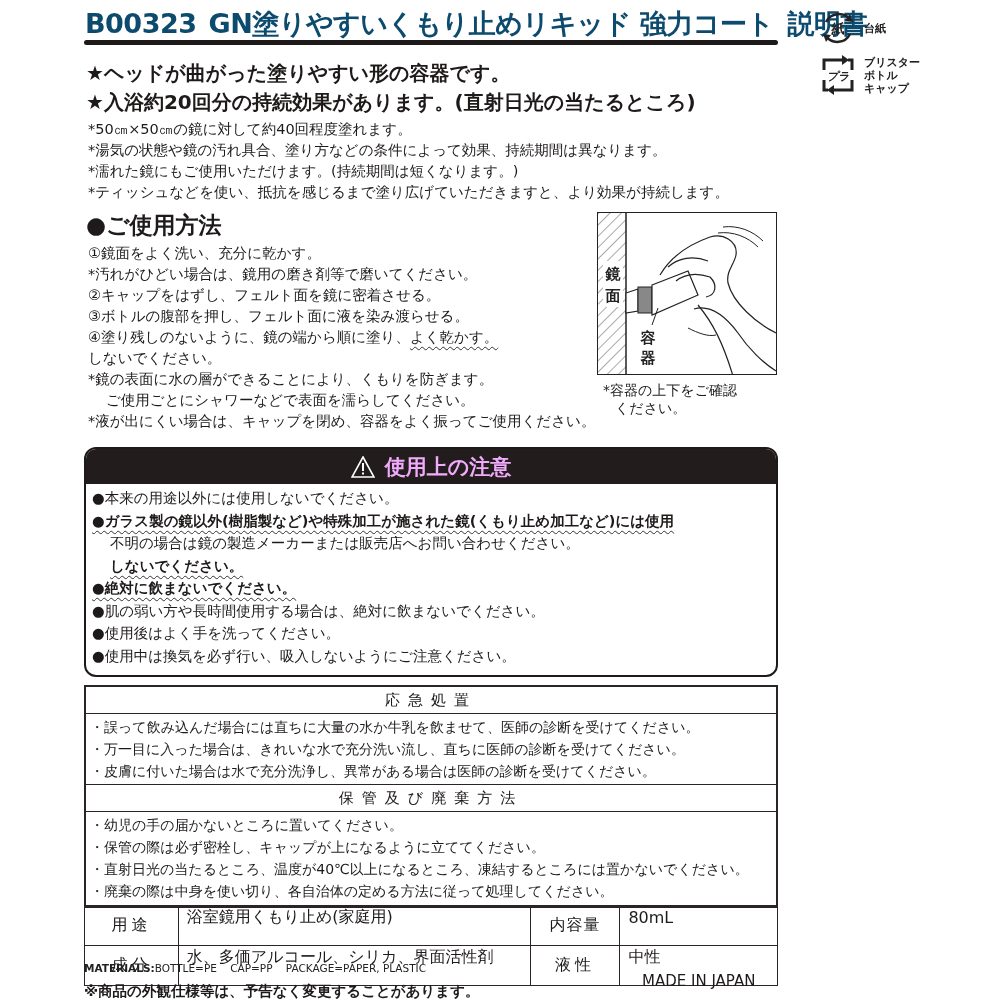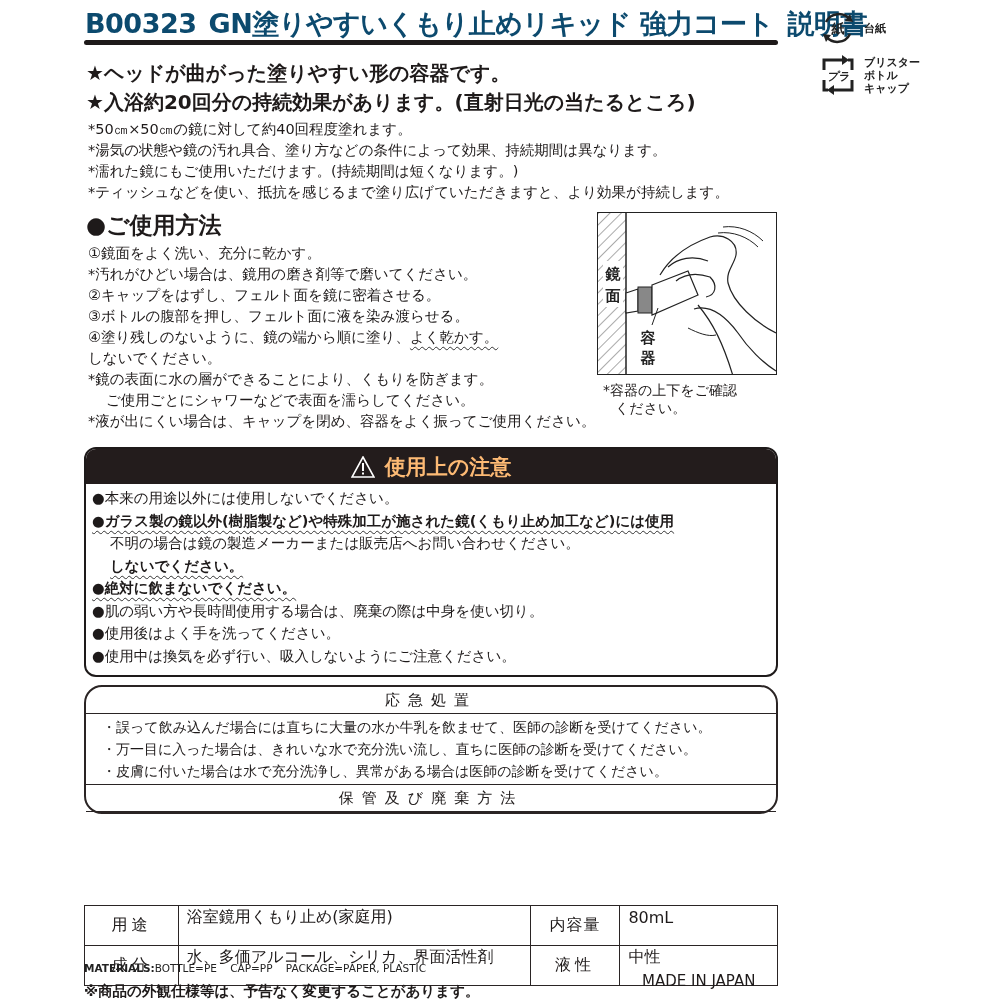--- a/index.html
+++ b/index.html
@@ -19,29 +19,29 @@
   .note { left:88px; font-size:14.5px; white-space:nowrap; }
 
   .usage-h { left:86px; top:210px; font-size:23px; font-weight:bold; white-space:nowrap; }
   .usage-line { left:88px; font-size:14.5px; white-space:nowrap; }
   .wavy { text-decoration: underline wavy #333; text-underline-offset:4px; text-decoration-thickness:1px; }
 
   .illus { left:597px; top:212px; width:180px; height:163px; border:1.5px solid #222; box-sizing:border-box; background:#fff; overflow:hidden; }
   .illus-caption { left:603px; top:381px; font-size:14px; line-height:18px; white-space:nowrap; }
 
   .caution { left:84px; top:447px; width:694px; height:230px; border:2px solid #1e1a1a; border-radius:12px; box-sizing:border-box; overflow:hidden; }
-  .caution-head { height:35px; background:#231c1c; color:#fdba74; display:flex; align-items:center; justify-content:center; gap:10px; font-size:21px; font-weight:bold; }
+  .caution-head { height:35px; background:#231c1c; color:#f0abfc; display:flex; align-items:center; justify-content:center; gap:10px; font-size:21px; font-weight:bold; }
   .caution-body { padding:3px 6px; }
   .c-line { font-size:14.5px; line-height:22.5px; white-space:nowrap; }
   .c-line.b { font-weight:bold; }
   .c-indent { padding-left:18px; }
 
   .boxed { left:84px; width:694px; border:2px solid #2a2424; box-sizing:border-box; }
   .box-head { text-align:center; font-size:15px; letter-spacing:8px; height:26px; line-height:26px; border-bottom:1.5px solid #2a2424; }
-  .box-body { padding:2px 16px; }
+  .box-body { padding:2px 4px; }
   .b-line { font-size:14px; line-height:22px; white-space:nowrap; }
 
   table.spec { position:absolute; left:84px; top:905px; width:694px; border-collapse:collapse; }
   table.spec td { border:1.5px solid #2a2424; font-size:16px; height:23px; padding:0 0 16px 8px; white-space:nowrap; }
   table.spec td.lbl { text-align:center; padding:0; letter-spacing:4px; }
 
   .materials { left:84px; top:962px; font-size:10.5px; white-space:nowrap; color:#222; }
   .materials b { font-weight:bold; }
   .made { left:642px; top:972px; font-size:15px; white-space:nowrap; }
   .footnote { left:84px; top:982px; font-size:14.5px; font-weight:bold; white-space:nowrap; }
@@ -143,34 +143,40 @@
       <rect x="11" y="16.5" width="2" height="2" fill="#fff"></rect>
     </svg>
     <span>使用上の注意</span>
   </div>
   <div class="caution-body">
     <div class="c-line">●本来の用途以外には使用しないでください。</div>
     <div class="c-line b wavy">●ガラス製の鏡以外(樹脂製など)や特殊加工が施された鏡(くもり止め加工など)には使用</div>
     <div class="c-line c-indent">不明の場合は鏡の製造メーカーまたは販売店へお問い合わせください。</div>
     <div class="c-line b c-indent"><span class="wavy">しないでください。</span></div>
     <div class="c-line b"><span class="wavy">●絶対に飲まないでください。</span></div>
-    <div class="c-line">●肌の弱い方や長時間使用する場合は、廃棄の際は中身を使い切り。</div>
+    <div class="c-line">●肌の弱い方や長時間使用する場合は、絶対に飲まないでください。</div>
     <div class="c-line">●使用後はよく手を洗ってください。</div>
     <div class="c-line">●使用中は換気を必ず行い、吸入しないようにご注意ください。</div>
   </div>
 </div>
 
-<div class="abs boxed" style="top:685px;border-radius:18px;">
+<div class="abs boxed" style="top:685px;">
   <div class="box-head">応急処置</div>
   <div class="box-body" style="border-bottom:1.5px solid #2a2424;">
     <div class="b-line">・誤って飲み込んだ場合には直ちに大量の水か牛乳を飲ませて、医師の診断を受けてください。</div>
     <div class="b-line">・万一目に入った場合は、きれいな水で充分洗い流し、直ちに医師の診断を受けてください。</div>
     <div class="b-line">・皮膚に付いた場合は水で充分洗浄し、異常がある場合は医師の診断を受けてください。</div>
   </div>
   <div class="box-head">保管及び廃棄方法</div>
+  <div class="box-body" style="padding-bottom:4px;">
+    <div class="b-line">・幼児の手の届かないところに置いてください。</div>
+    <div class="b-line">・保管の際は必ず密栓し、キャップが上になるように立ててください。</div>
+    <div class="b-line">・直射日光の当たるところ、温度が40℃以上になるところ、凍結するところには置かないでください。</div>
+    <div class="b-line">・廃棄の際は中身を使い切り、各自治体の定める方法に従って処理してください。</div>
+  </div>
 </div>
 
 <table class="spec">
   <colgroup>
       <col style="width:94px">
       <col style="width:352px">
       <col style="width:90px">
       <col style="width:158px">
     </colgroup>
   <tbody>

